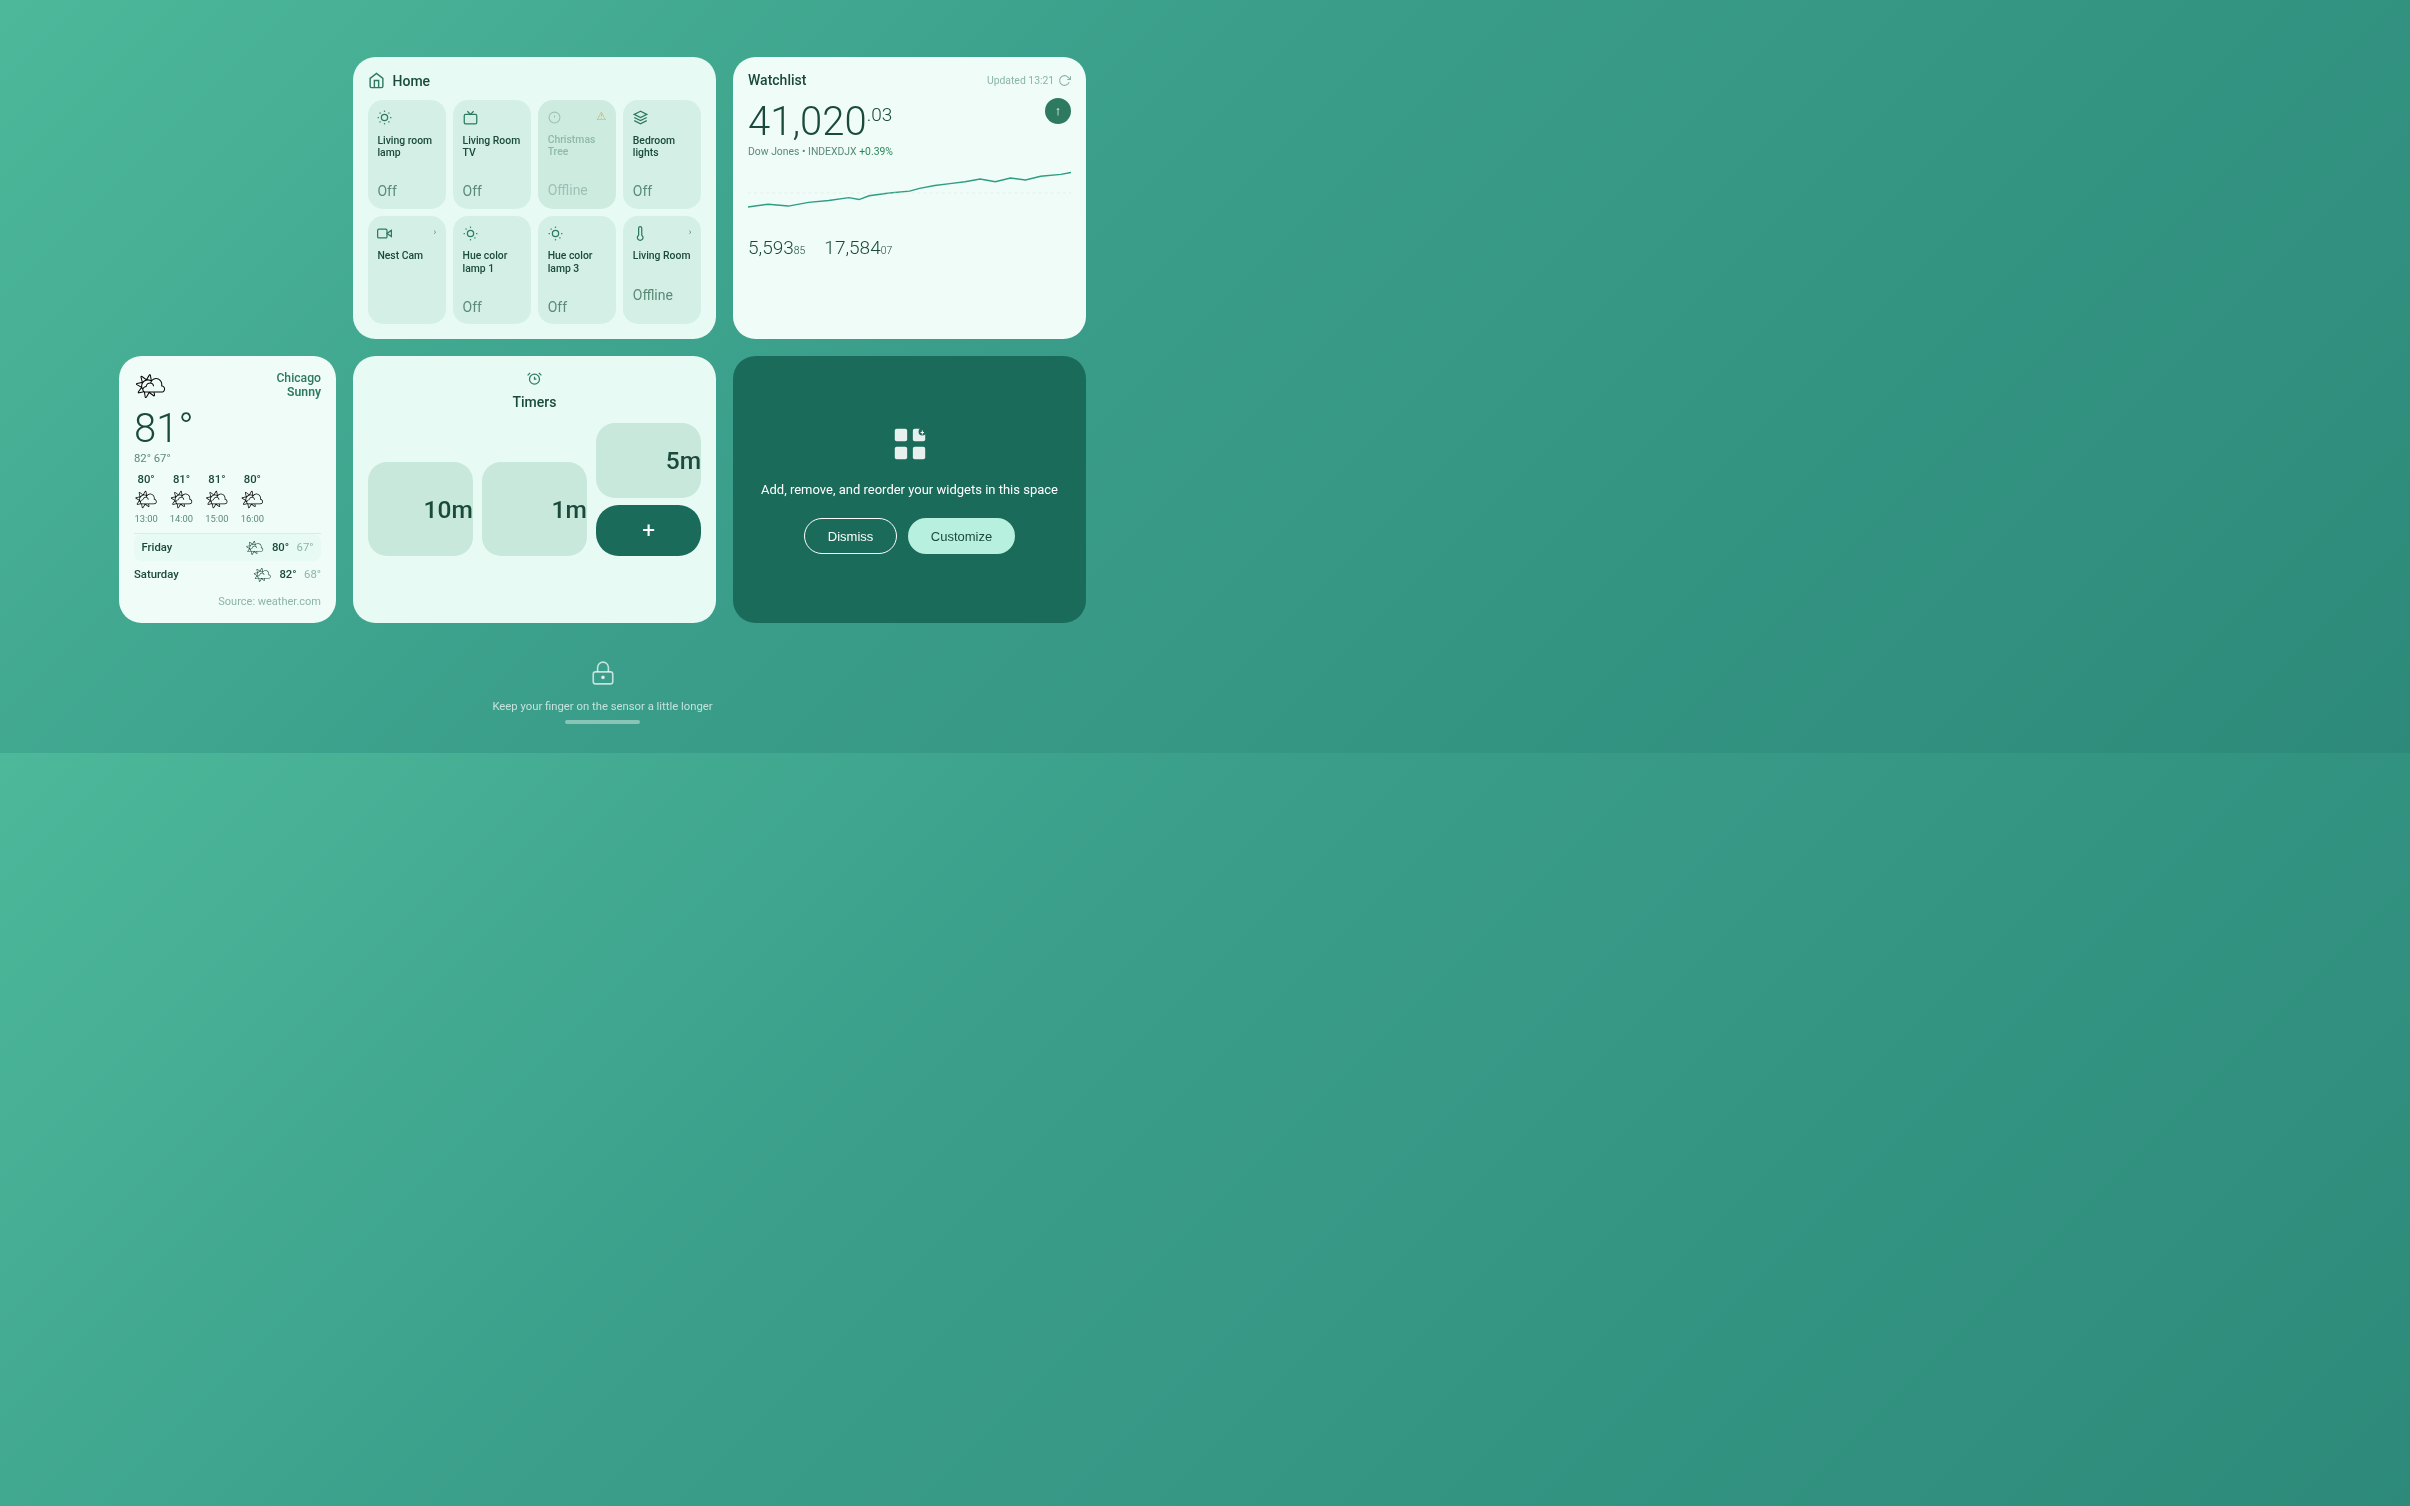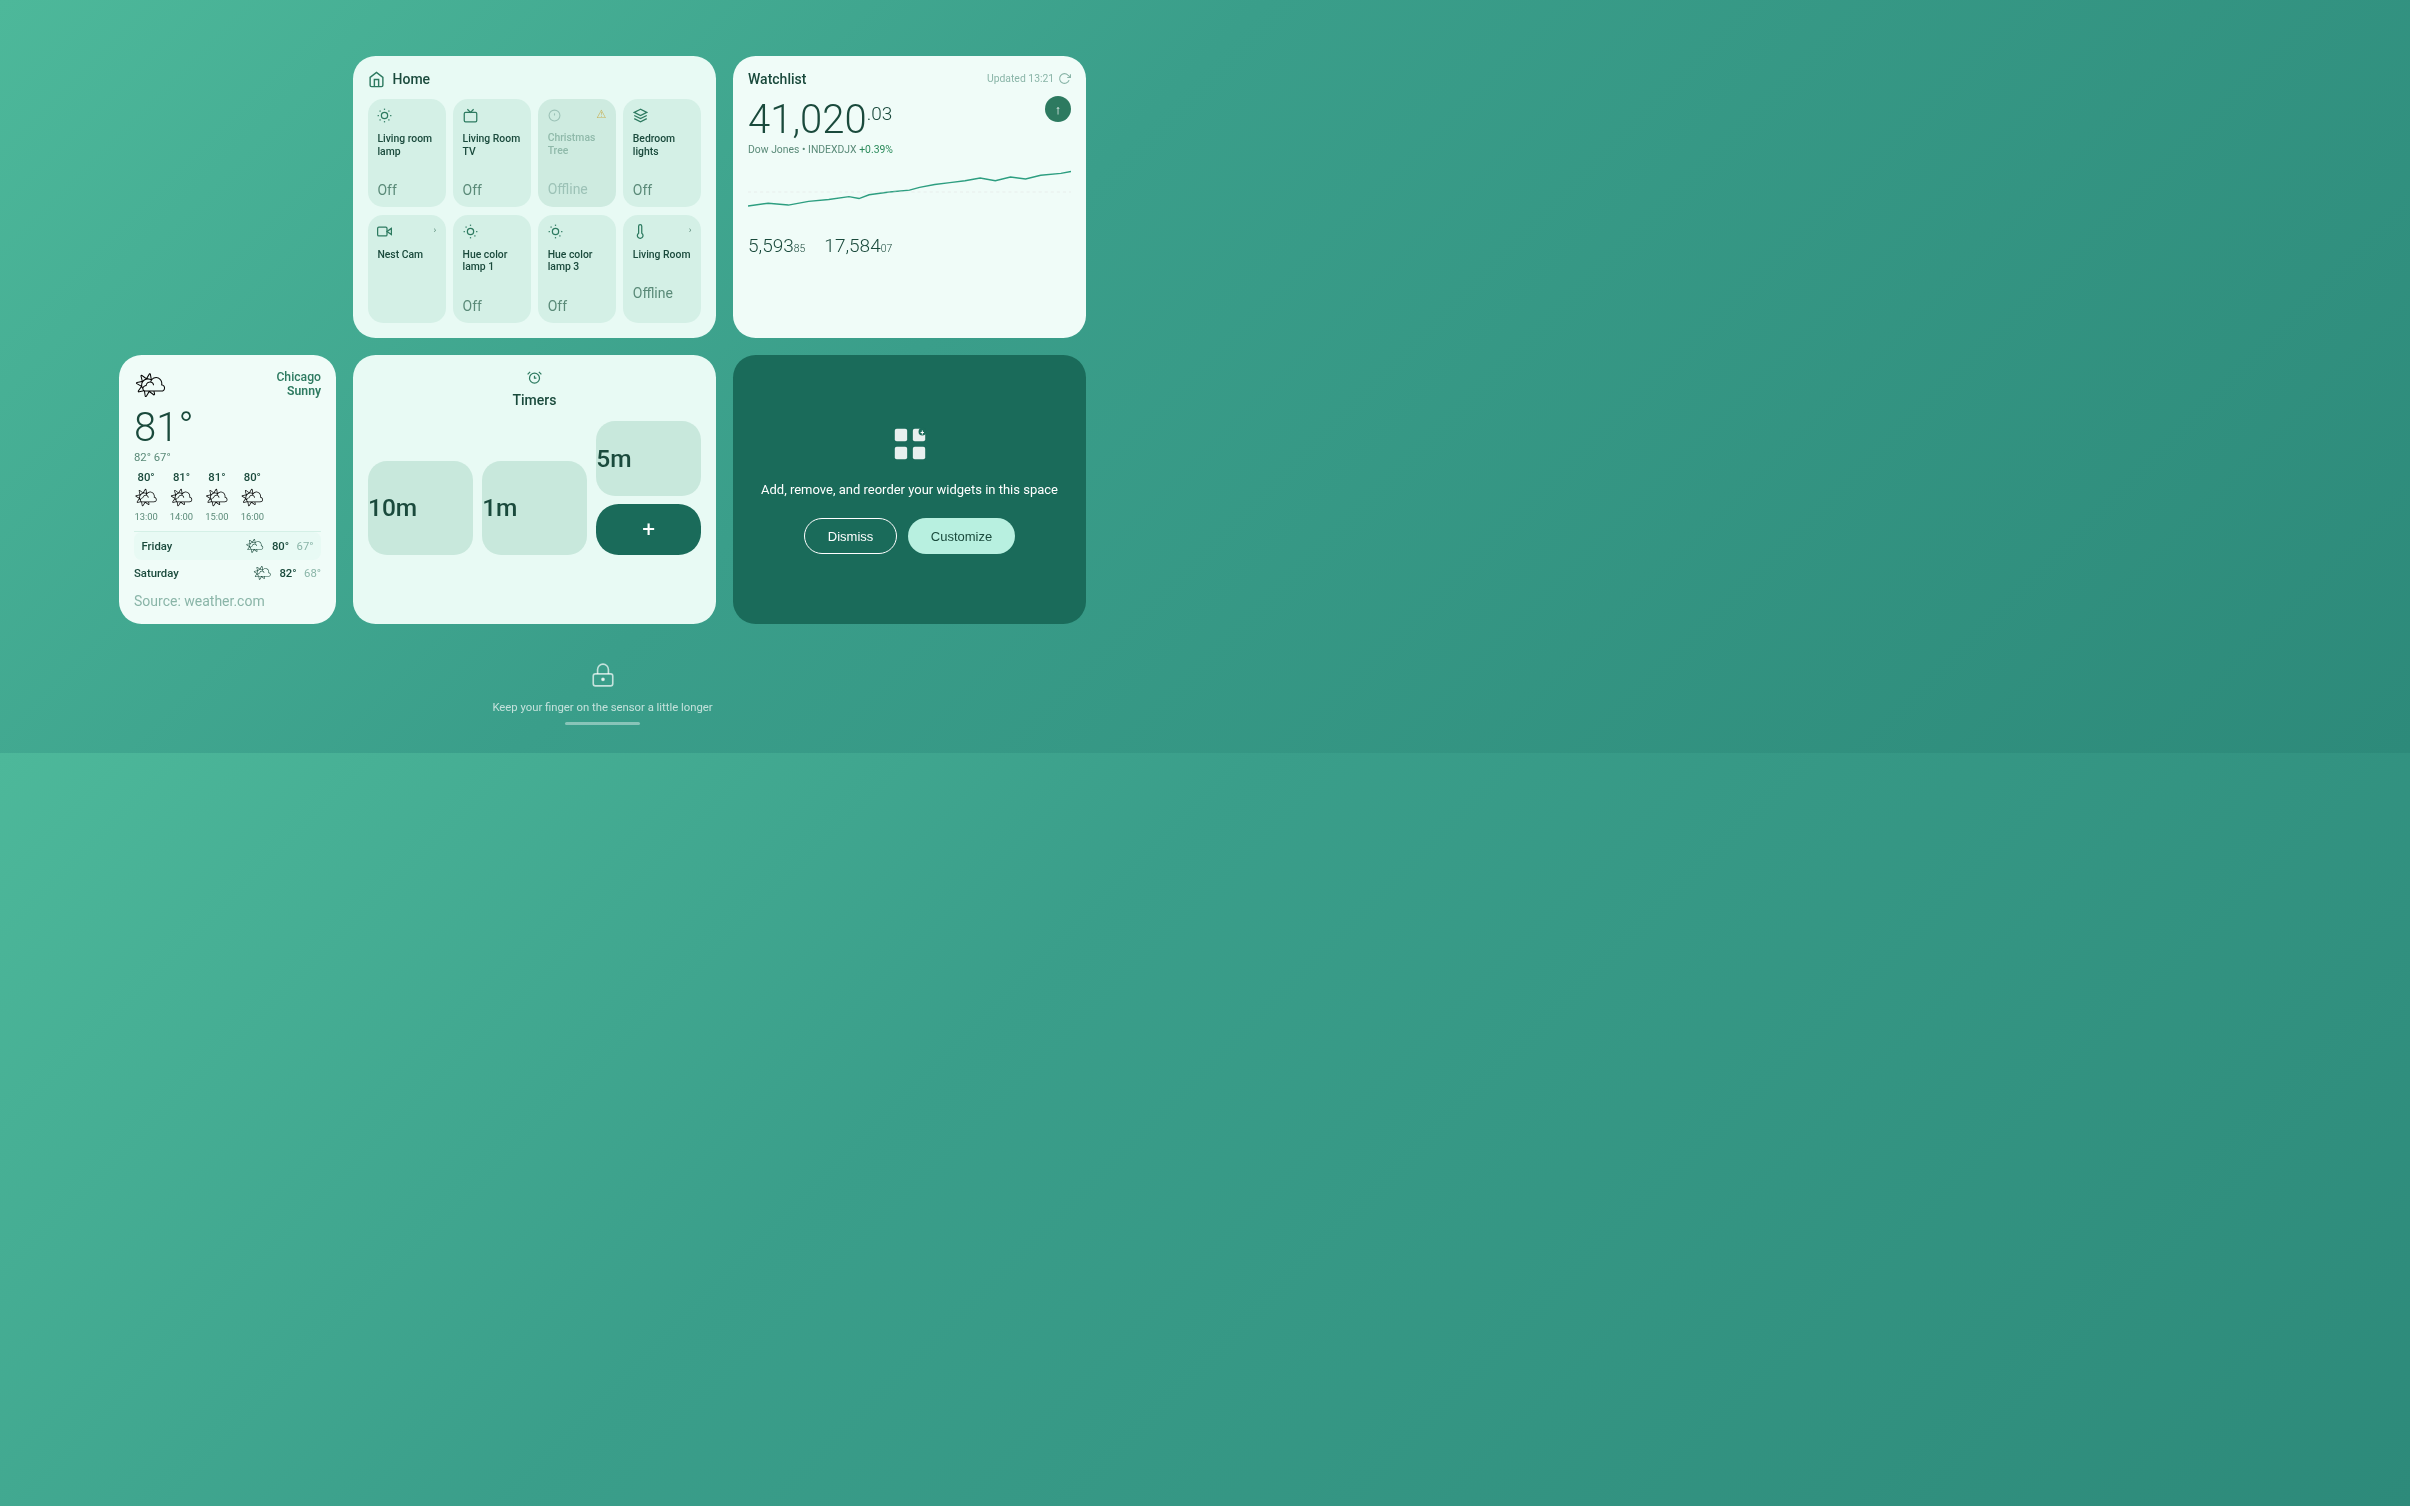--- a/index.html
+++ b/index.html
@@ -360,23 +360,23 @@
     .daily-high {
       font-weight: 500;
       color: #1a4a3c;
     }
 
     .daily-low {
       color: #8ab5a8;
     }
 
     .weather-source {
-      font-size: 14px;
+      font-size: 11px;
       color: #8ab5a8;
-      text-align: left;
+      text-align: right;
       margin-top: 6px;
     }
 
     
     .timers-widget {
       background: #e8faf4;
       border-radius: 22.6px;
       padding: 15px;
       grid-row: 2;
       grid-column: 2;
@@ -395,21 +395,21 @@
       grid-template-columns: 1fr 1fr 1fr;
       gap: 9.4px;
       align-items: end;
     }
 
     .timer-card {
       background: #c8e8dc;
       border-radius: 19px;
       display: flex;
       align-items: center;
-      justify-content: flex-start;
+      justify-content: flex-end;
       height: 94px;
       font-size: 24.5px;
       font-weight: 500;
       color: #1a4a3c;
       cursor: pointer;
     }
 
     .timer-card.small {
       height: 75px;
     }

